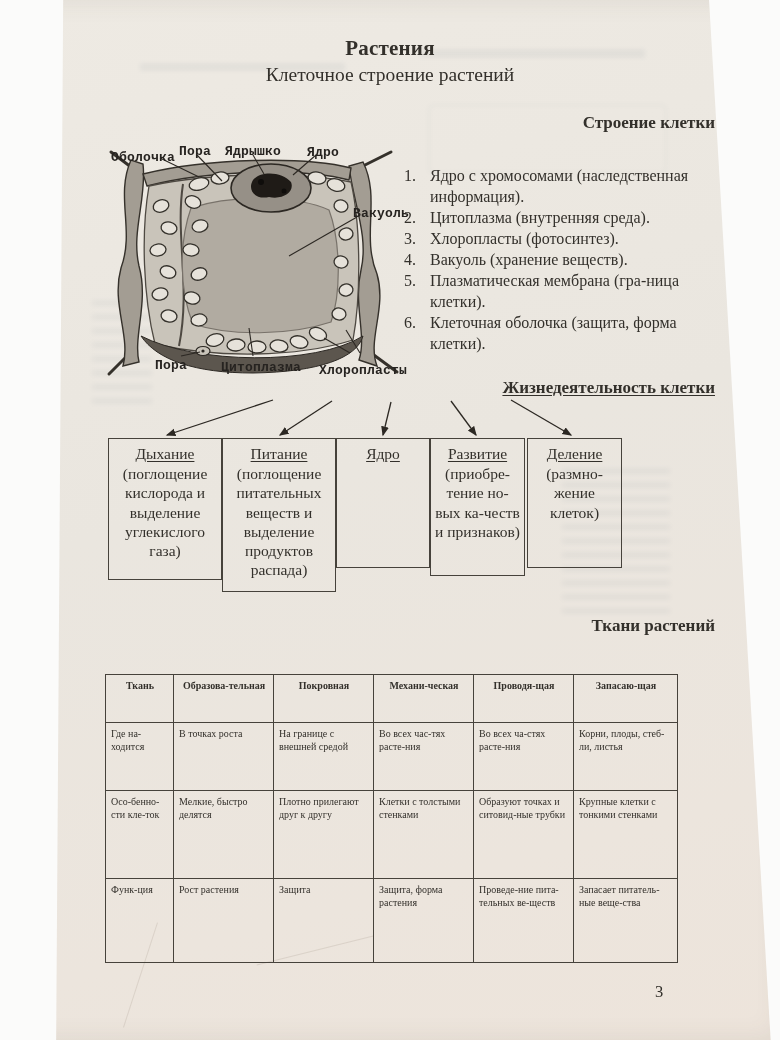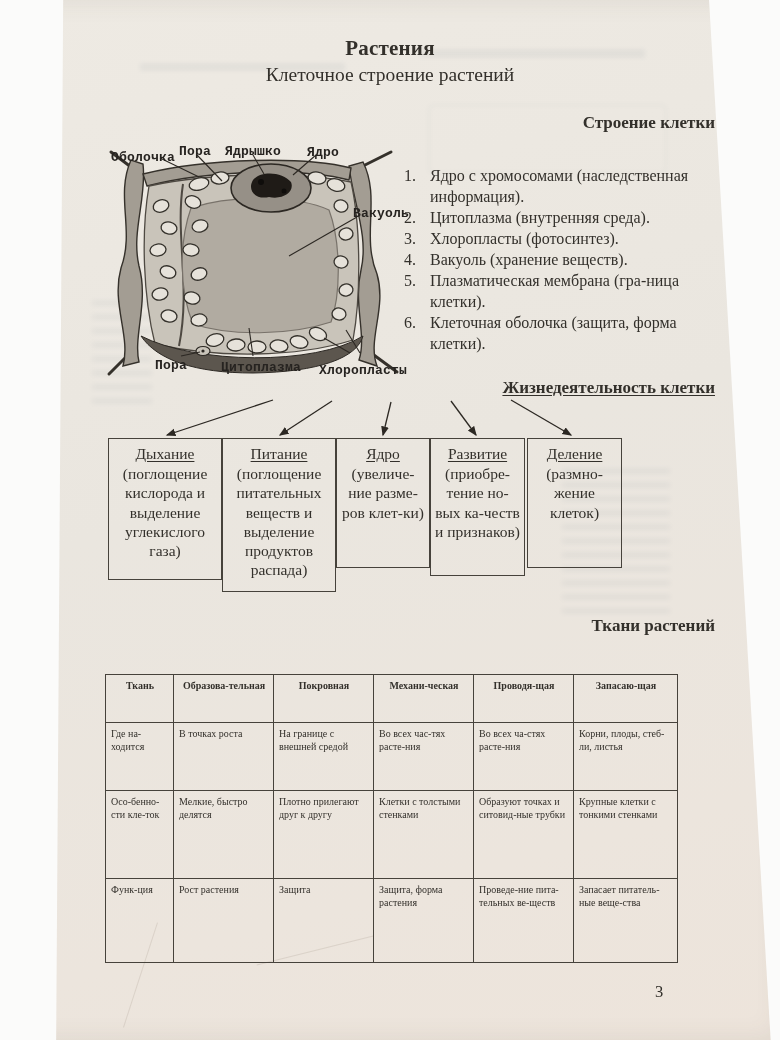--- a/index.html
+++ b/index.html
@@ -220,21 +220,21 @@
     </g>
   </svg>
 
   <div class="abox abox-1">
     <span class="bt">Дыхание</span><span>(поглощение кислорода и выделение углекислого газа)</span>
   </div>
   <div class="abox abox-2">
     <span class="bt">Питание</span><span>(поглощение питательных веществ и выделение продуктов распада)</span>
   </div>
   <div class="abox abox-3">
-    <span class="bt">Ядро</span><span>(увеличе-ние разме-ров клет-ки)</span>
+    <span class="bt">Ядро</span>
   </div>
   <div class="abox abox-4">
     <span class="bt">Развитие</span><span>(приобре-тение но-вых ка-честв и признаков)</span>
   </div>
   <div class="abox abox-5">
     <span class="bt">Деление</span><span>(размно-жение клеток)</span>
   </div>
 
   <div class="h-section h-tissues">Ткани растений</div>
 

